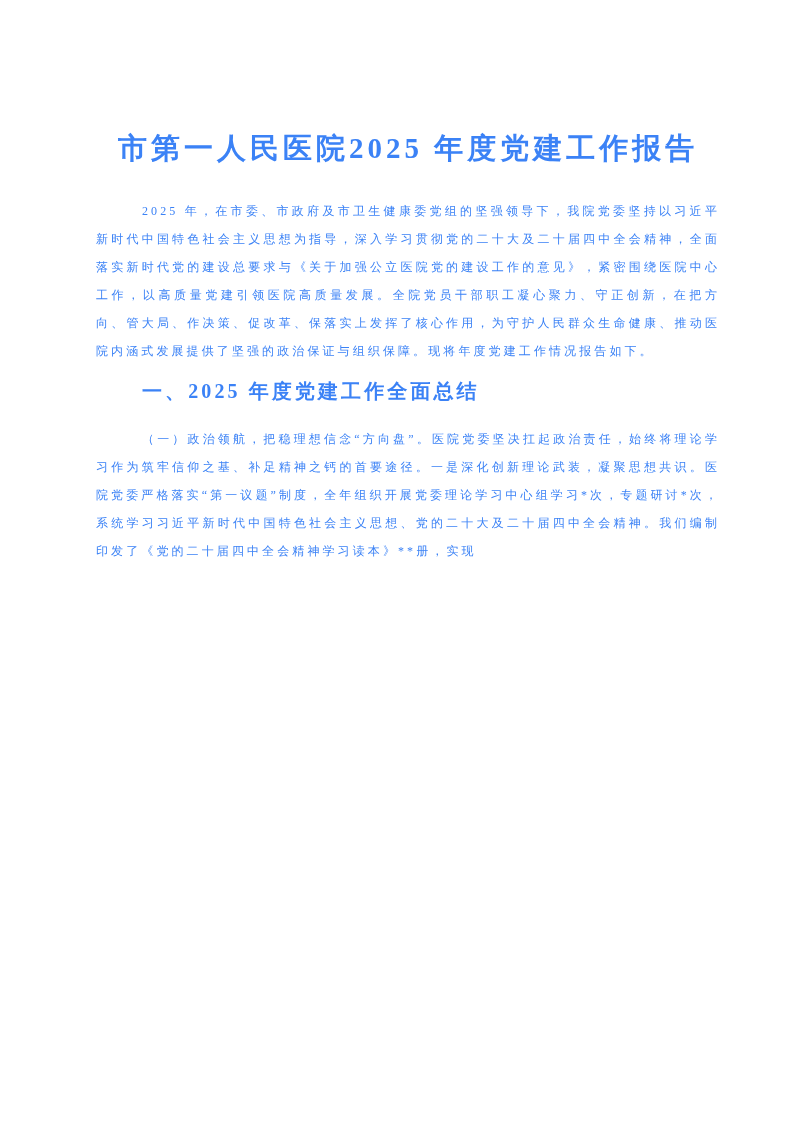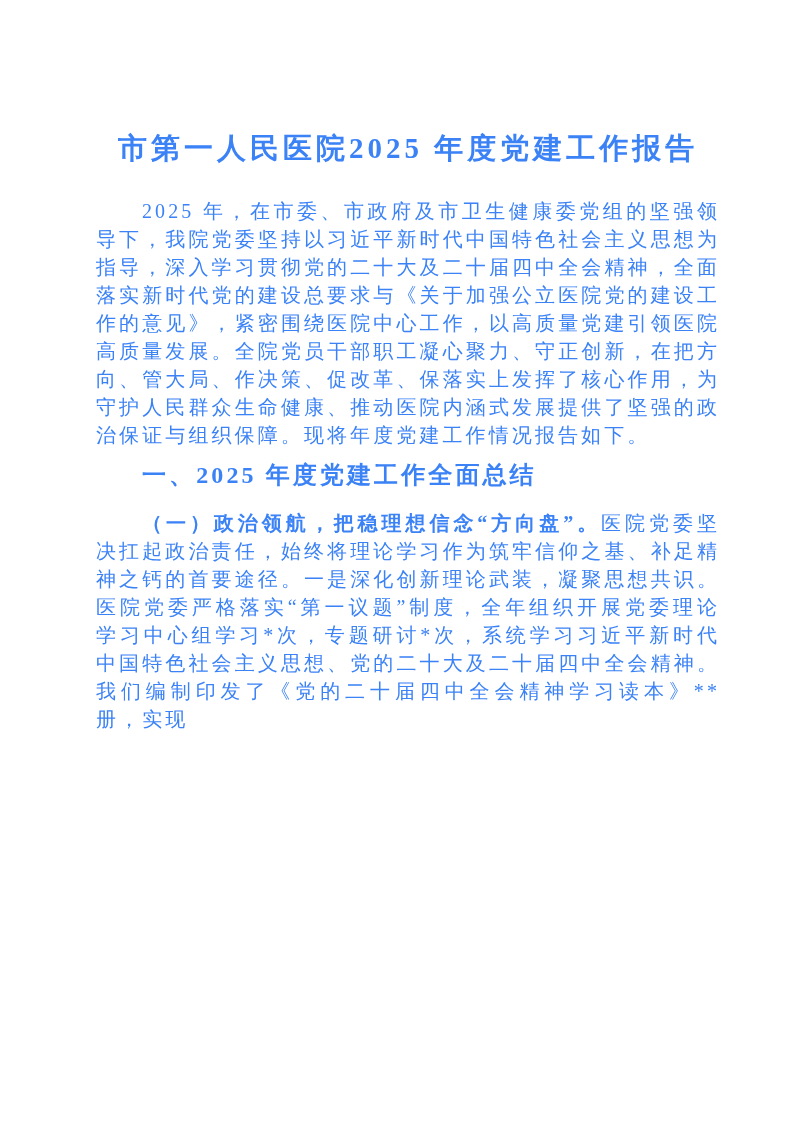--- a/index.html
+++ b/index.html
@@ -27,41 +27,41 @@
     margin: 0 0 29px 0;
     font-size: 29px;
     line-height: 40px;
     font-weight: bold;
     text-align: center;
     letter-spacing: 4px;
     white-space: nowrap;
   }
   p.para {
     margin: 0;
-    font-size: 20px;
+    font-size: 12px;
     line-height: 28px;
     letter-spacing: 3.1px;
     text-align: justify;
     text-justify: inter-ideograph;
     text-indent: 46px;
     word-break: break-all;
   }
   p.heading {
     margin: 12px 0 20px 0;
-    font-size: 24px;
+    font-size: 20px;
     line-height: 28px;
     font-weight: bold;
     letter-spacing: 3.1px;
     text-indent: 46px;
   }
   p.lead-para {
     margin-top: 15px;
   }
   p.lead-para strong {
-    font-weight: bold;
+    font-weight: normal;
   }
 </style>
 </head>
 <body>
 
 <div class="page">
   <div class="content">
     <h1 class="doc-title">市第一人民医院2025 年度党建工作报告</h1>
     <div id="paragraphs">
         <p class="para">2025 年，在市委、市政府及市卫生健康委党组的坚强领导下，我院党委坚持以习近平新时代中国特色社会主义思想为指导，深入学习贯彻党的二十大及二十届四中全会精神，全面落实新时代党的建设总要求与《关于加强公立医院党的建设工作的意见》，紧密围绕医院中心工作，以高质量党建引领医院高质量发展。全院党员干部职工凝心聚力、守正创新，在把方向、管大局、作决策、促改革、保落实上发挥了核心作用，为守护人民群众生命健康、推动医院内涵式发展提供了坚强的政治保证与组织保障。现将年度党建工作情况报告如下。</p>

